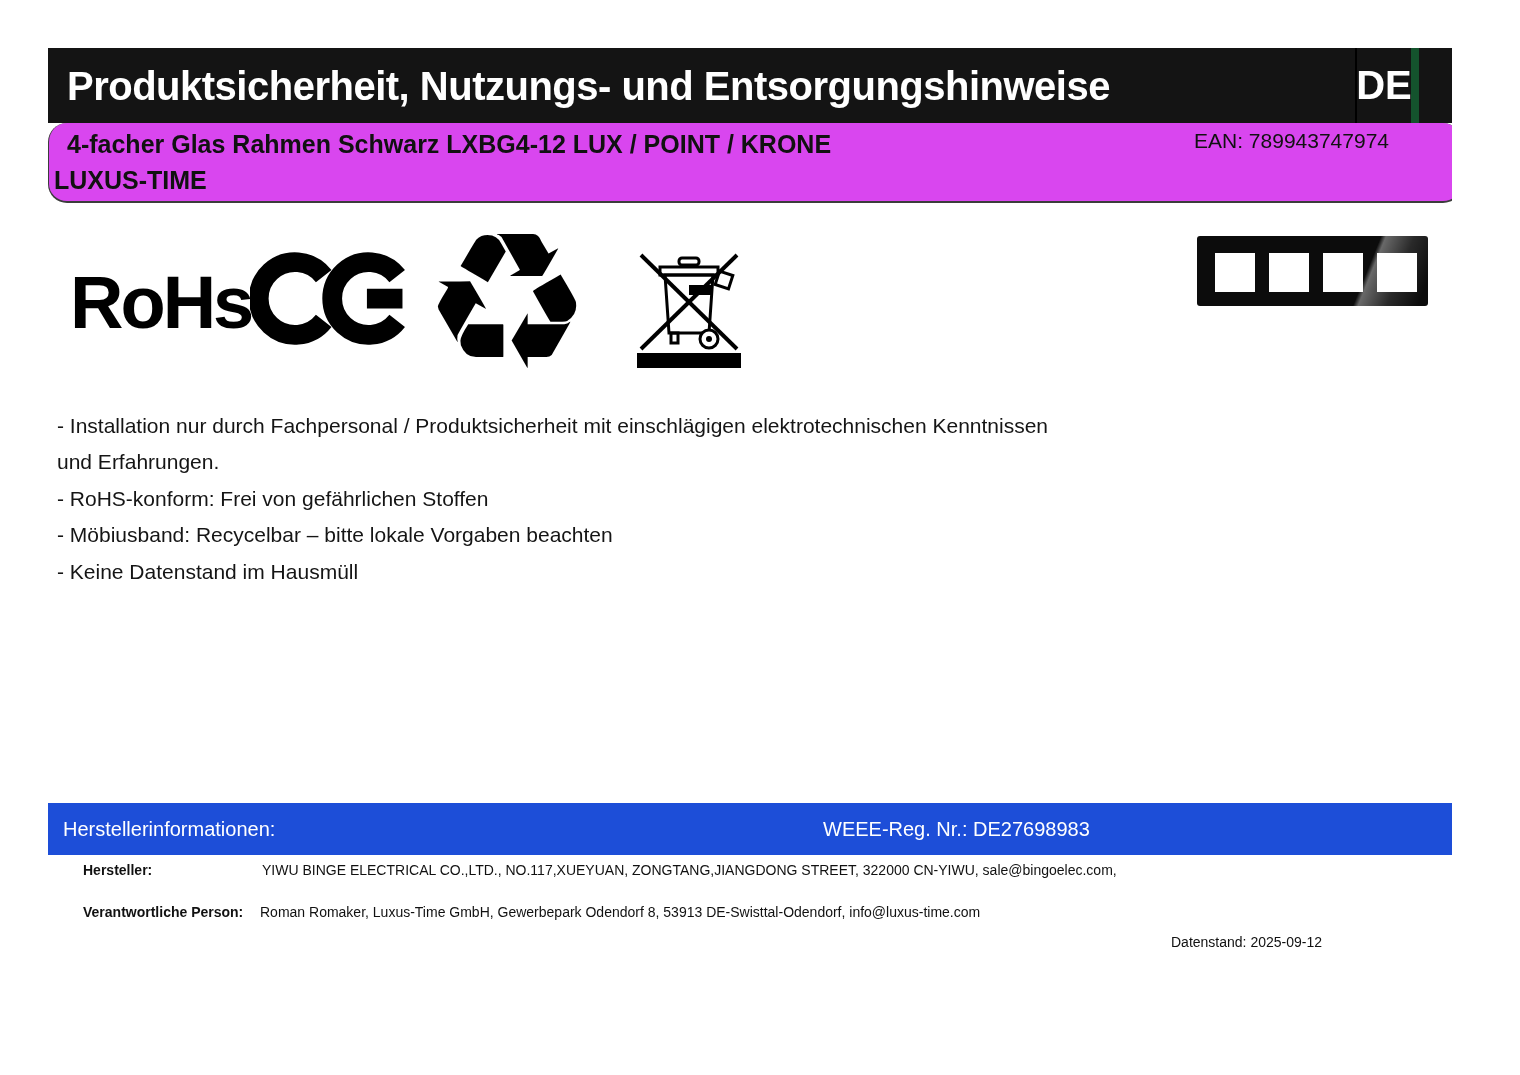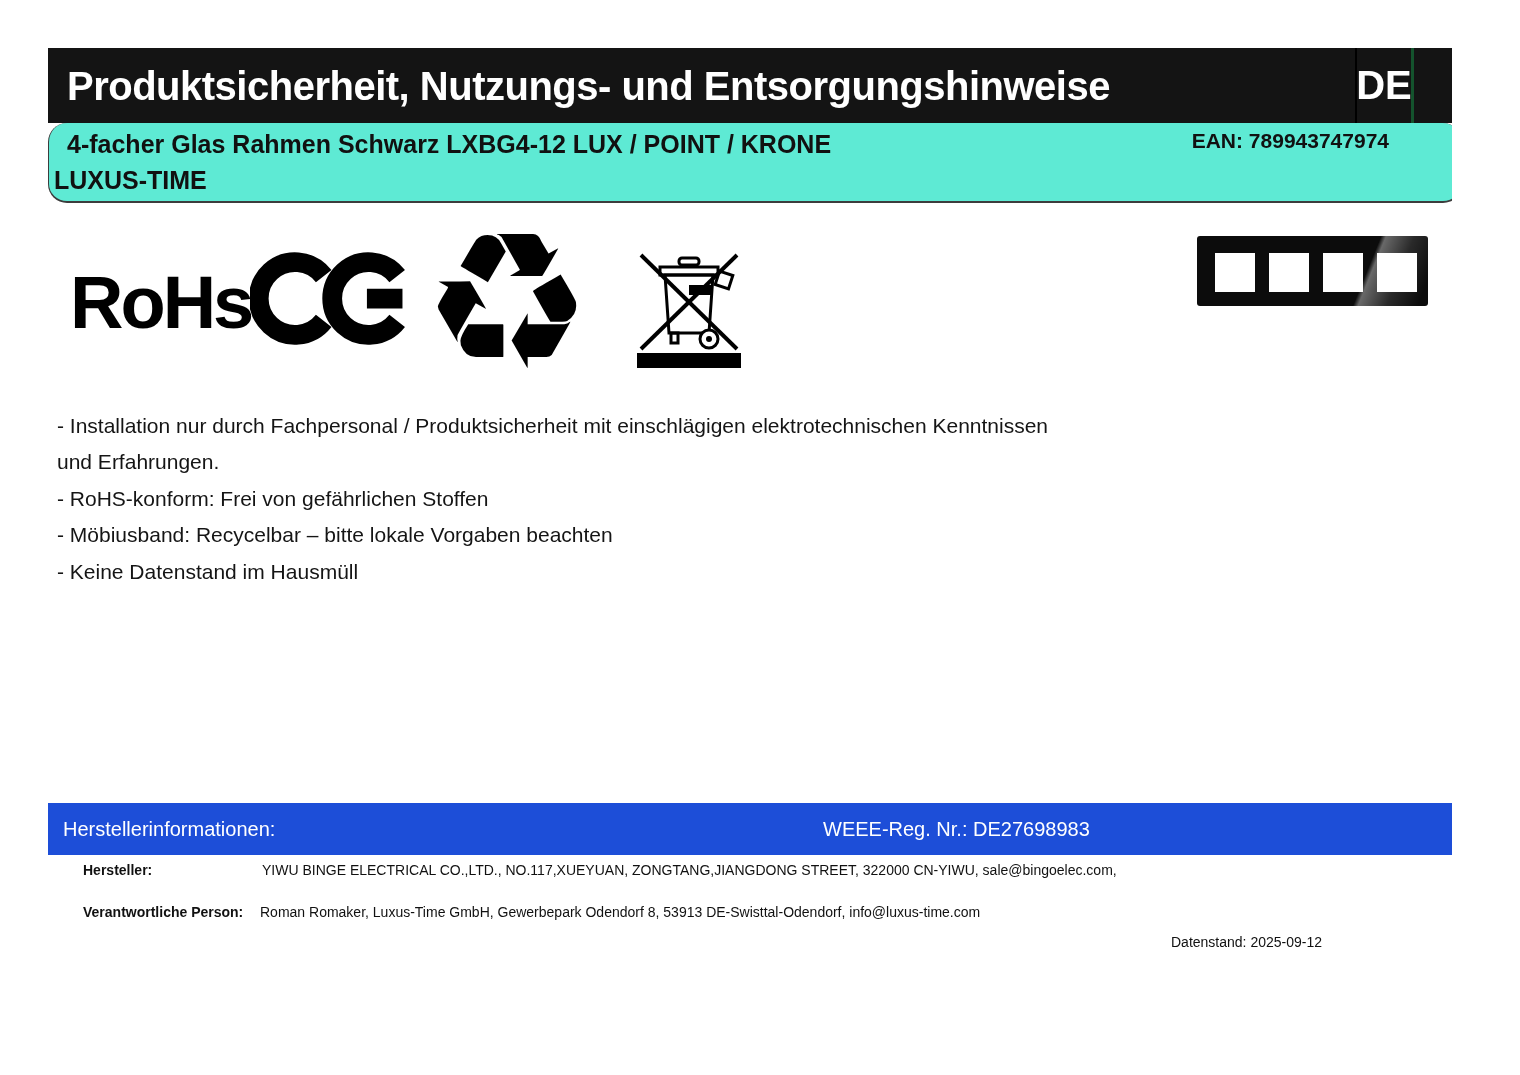--- a/index.html
+++ b/index.html
@@ -10,34 +10,34 @@
   }
 
   
   .header-band { position:absolute; left:48px; top:48px; width:1414px; height:75px; background:#141414; }
   .header-title {
     position:absolute; left:19px; top:50%; transform:translateY(-50%);
     font-size:40px; font-weight:bold; color:#ffffff; white-space:nowrap; letter-spacing:-0.5px;
   }
   .de-cell {
     position:absolute; left:1307px; top:0; width:54px; height:100%;
-    border-left:2px solid #000000; border-right:3px solid #14532d;
+    border-left:2px solid #000000; border-right:8px solid #14532d;
     display:flex; align-items:center; justify-content:center;
     color:#ffffff; font-size:40px; font-weight:bold;
   }
 
   
   .subtitle-band {
     position:absolute; left:48px; top:123px; width:1414px; height:80px;
-    background:#5eead4; box-sizing:border-box;
+    background:#d946ef; box-sizing:border-box;
     border-left:1px solid #3c3c3c; border-right:1px solid #3c3c3c; border-bottom:2px solid #3c3c3c;border-radius:19px;
   }
   .product-line1 { position:absolute; left:18px; top:7px;  font-size:25px; font-weight:bold; white-space:nowrap; }
   .product-line2 { position:absolute; left:5px;  top:43px; font-size:25px; font-weight:bold; white-space:nowrap; }
-  .ean           { position:absolute; right:72px; top:6px; font-size:21px; font-weight:bold; white-space:nowrap;text-align:center; }
+  .ean           { position:absolute; right:72px; top:6px; font-size:21px; font-weight:normal; white-space:nowrap;text-align:center; }
 
   
   .rohs-mark {
     position:absolute; left:70px; top:258px;
     font-size:74px; font-weight:bold; letter-spacing:-3px; line-height:90px; color:#000;
   }
   .ce-mark   { position:absolute; left:250px; top:247px; }
   .recycle-mark {
     position:absolute; left:422px; top:210px;
     font-family:"DejaVu Sans",sans-serif; font-size:190px; line-height:185px; color:#000;

